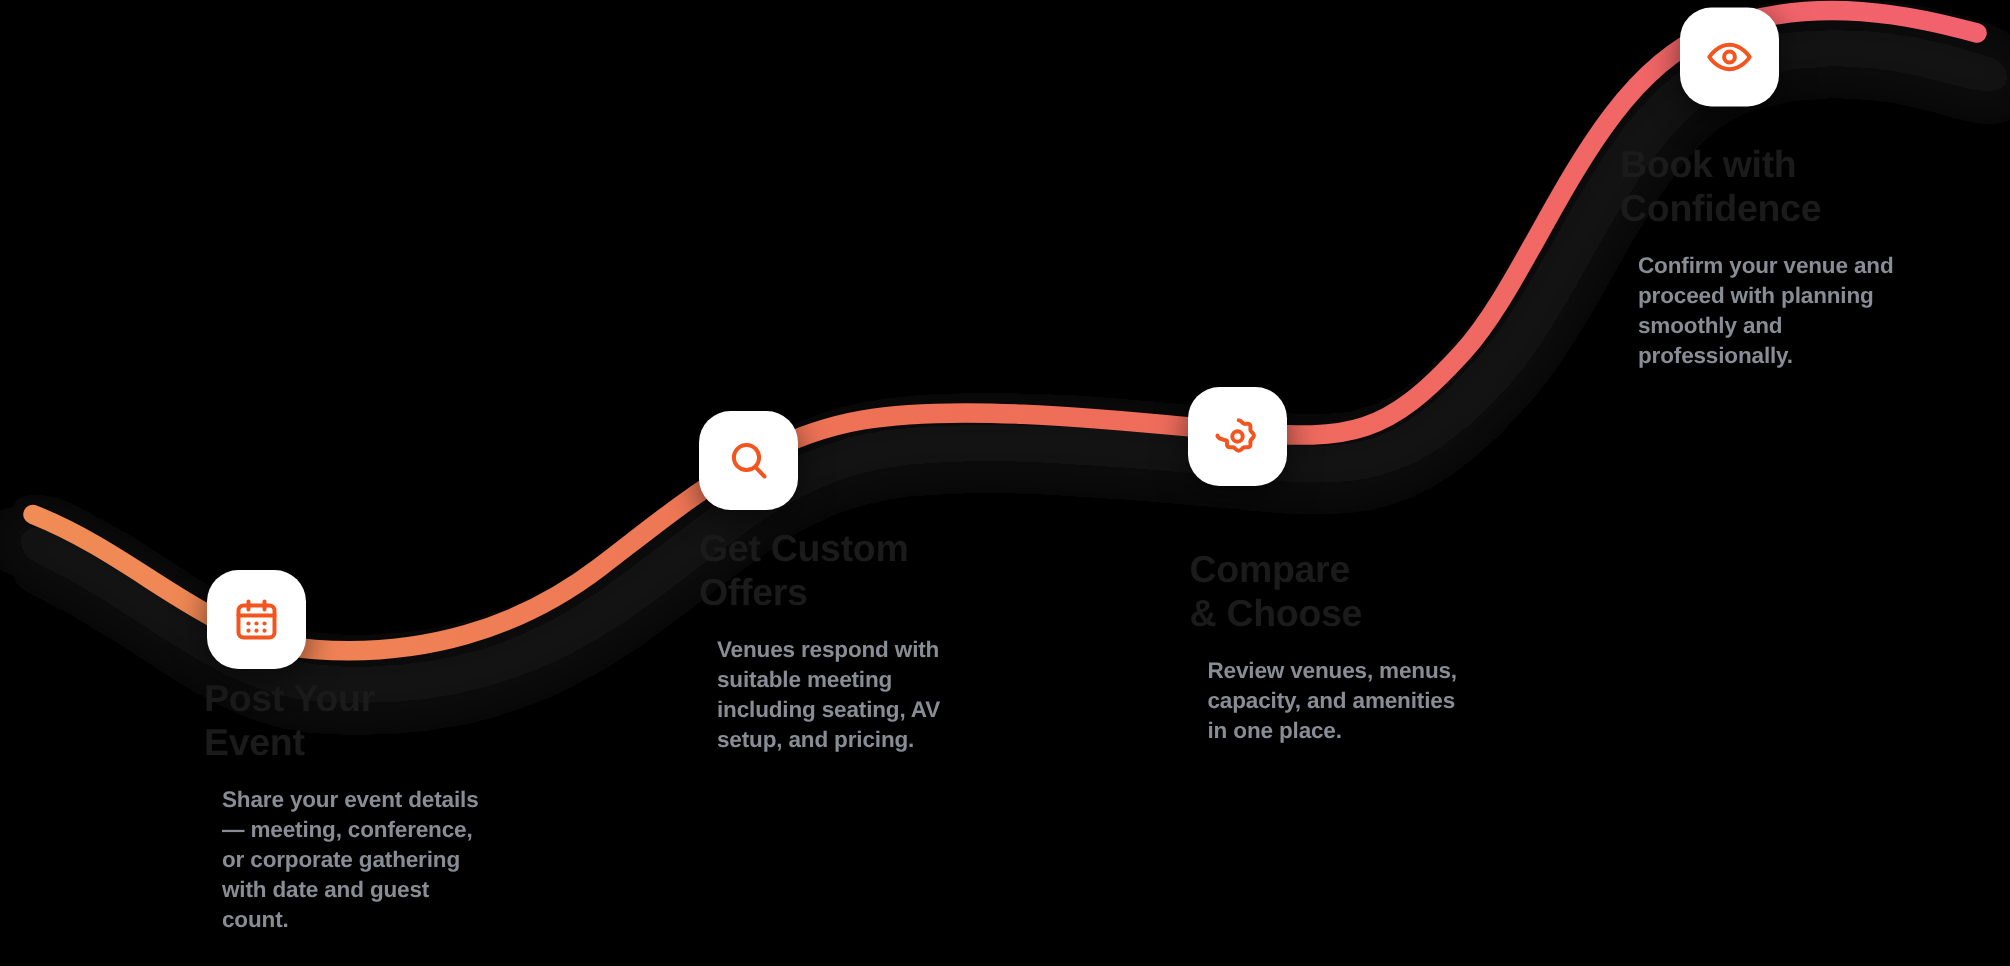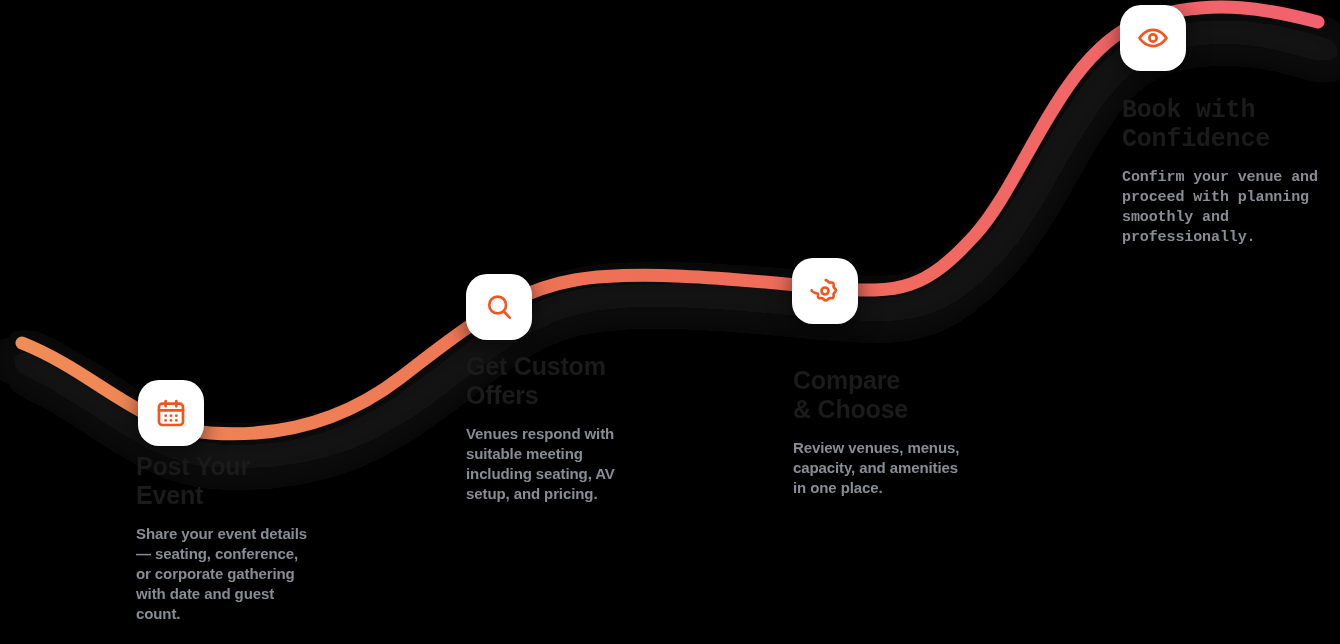--- a/index.html
+++ b/index.html
@@ -55,21 +55,21 @@
     letter-spacing: -0.2px;
     margin: 0 0 14px 0;
     white-space: pre-line;
   }
   .step-desc {
     font-size: 15px;
     line-height: 20px;
     font-weight: 700;
     color: #888d95;
     letter-spacing: -0.1px;
-    margin: 0;
+    margin: 12px;
     white-space: pre-line;
   }
 </style>
 </head>
 <body>
 
 <div id="stage">
 
   <svg id="curve-layer" viewBox="0 0 1340 644" preserveAspectRatio="none">
     <defs>
@@ -100,21 +100,21 @@
         <circle cx="8" cy="17.6" r="1.05" fill="#F4551E" stroke="none"></circle>
         <circle cx="12" cy="17.6" r="1.05" fill="#F4551E" stroke="none"></circle>
         <circle cx="16" cy="17.6" r="1.05" fill="#F4551E" stroke="none"></circle>
       </svg>
     </span>
   </div>
   <div class="step-text" style="left:136px; top:452px; width:200px;">
     <h3 class="step-title">Post Your
 Event</h3>
     <p class="step-desc">Share your event details
-— seating, conference,
+— meeting, conference,
 or corporate gathering
 with date and guest
 count.</p>
   </div>
 
   <div class="icon-card" style="left:466px; top:274px;">
     <span>
       <svg width="32" height="32" viewBox="0 0 24 24" fill="none" stroke="#F4551E" stroke-width="2" stroke-linecap="round" stroke-linejoin="round">
         <circle cx="11" cy="10.5" r="6.3"></circle>
         <path d="M15.6 15.4L20 20"></path>
@@ -147,21 +147,21 @@
   </div>
 
   <div class="icon-card" style="left:1120px; top:5px;">
     <span>
       <svg width="32" height="32" viewBox="0 0 24 24" fill="none" stroke="#F4551E" stroke-width="2" stroke-linecap="round" stroke-linejoin="round">
         <path d="M1.9 12S5.6 5.9 12 5.9 22.1 12 22.1 12 18.4 18.1 12 18.1 1.9 12 1.9 12z"></path>
         <circle cx="12" cy="12" r="2.7"></circle>
       </svg>
     </span>
   </div>
-  <div class="step-text" style="left:1122px; top:96px; width:205px;font-family:Liberation Mono, monospace;">
+  <div class="step-text" style="left:1080px; top:96px; width:205px;">
     <h3 class="step-title">Book with
 Confidence</h3>
     <p class="step-desc">Confirm your venue and
 proceed with planning
 smoothly and
 professionally.</p>
   </div>
 
 </div>
 

